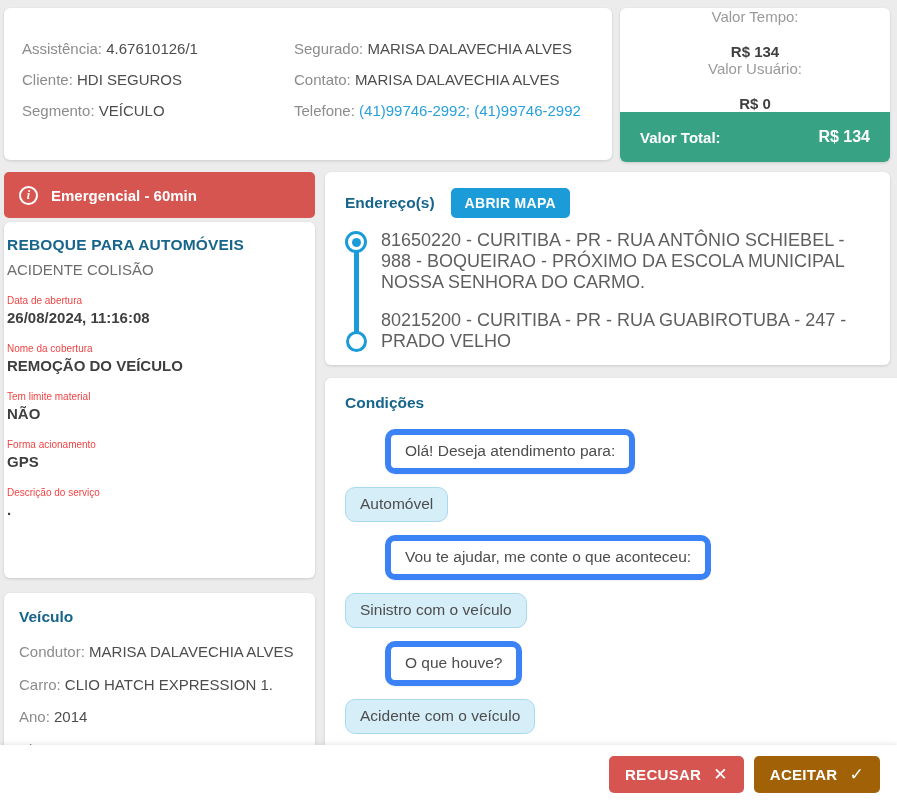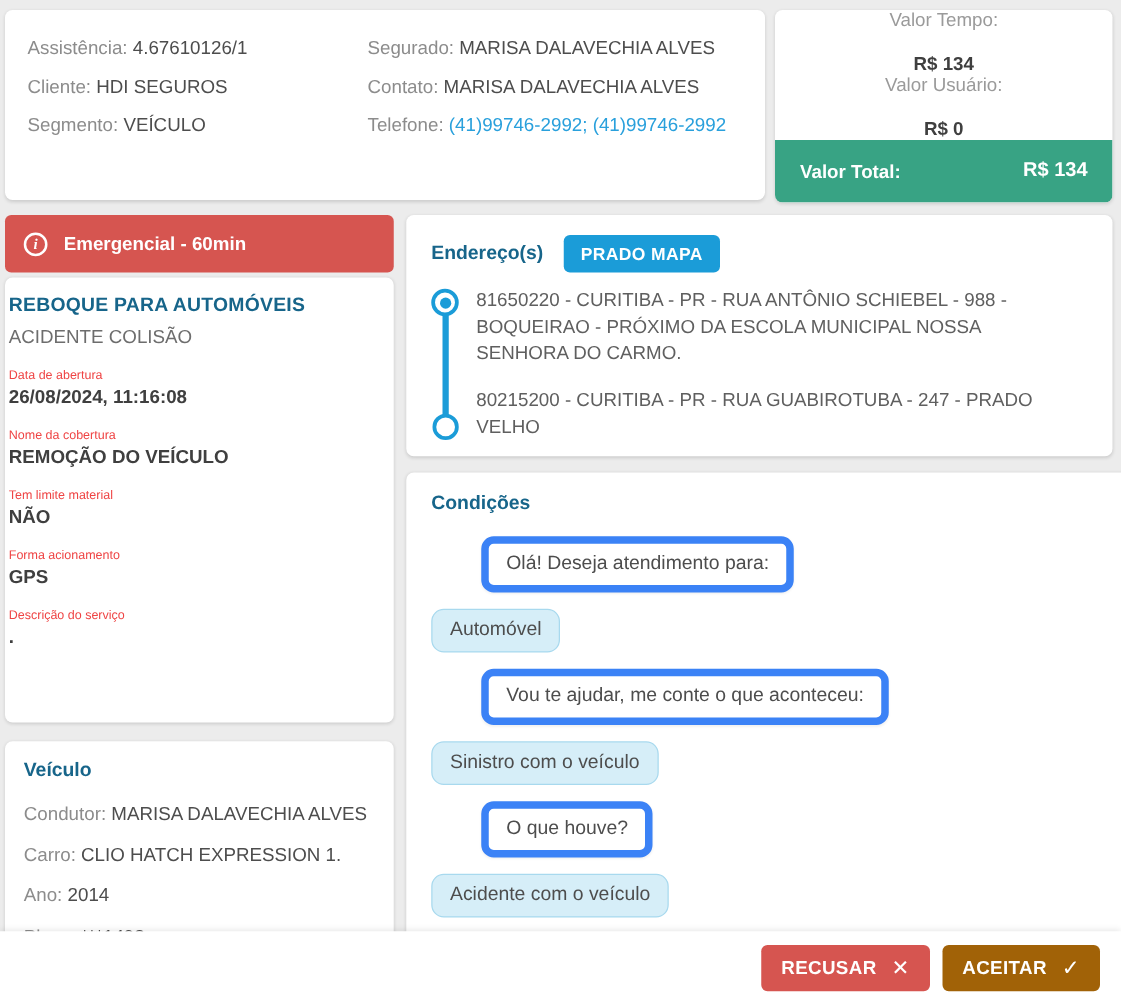--- a/index.html
+++ b/index.html
@@ -17,21 +17,21 @@
     border-radius: 6px;
     box-shadow: 0 1px 3px rgba(0,0,0,0.14);
   }
   .card-title {
     color: #17658a;
     font-weight: bold;
     font-size: 15.5px;
   }
   
   .client-card { left: 4px; top: 8px; width: 608px; height: 152px; padding: 15px 18px; }
-  .client-cols { display: flex; }
+  .client-cols { display: flex; margin-top: 10px; }
   .client-col { display: flex; flex-direction: column; }
   .client-col.c1 { width: 272px; }
   .client-col.c2 { flex: 1; }
   .field-row { font-size: 15px; line-height: 31px; white-space: nowrap; }
   .field-label { color: #8c8c8c; }
   .field-value { color: #4d4d4d; }
   .field-link { color: #29a0dc; cursor: pointer; }
   
   .value-card { left: 620px; top: 8px; width: 270px; height: 154px; overflow: hidden; display: flex; flex-direction: column; }
   .value-row { display: flex; justify-content: space-between; align-items: center; padding: 0 20px; height: 52px; font-size: 15px; flex-direction: column; }
@@ -77,21 +77,21 @@
   .stop-dot-start {
     position: absolute; left: 0; top: 1px; width: 22px; height: 22px;
     border: 3px solid #1b9cd8; border-radius: 50%; background: #fff;
     display: flex; align-items: center; justify-content: center;
   }
   .stop-dot-start::after { content: ""; width: 9px; height: 9px; background: #1b9cd8; border-radius: 50%; }
   .stop-dot-end {
     position: absolute; left: 1px; bottom: 0; width: 21px; height: 21px;
     border: 3px solid #1b9cd8; border-radius: 50%; background: #fff;
   }
-  .address-text { color: #5f5f5f; font-size: 15px; line-height: 21px; }
+  .address-text { color: #5f5f5f; font-size: 18px; line-height: 21px; }
   .address-text.first { margin-bottom: 17px; max-width: 480px; }
   .address-text.second { max-width: 470px; }
   
   .conditions-card { left: 325px; top: 378px; width: 654px; height: 412px; padding: 16px 20px; }
   .bubble {
     display: table; margin-top: 13px; padding: 7px 14px 8px;
     border-radius: 10px; font-size: 15.5px; color: #4d4d4d;
   }
   .bubble.question { background: #fff; border: 6px solid #3b82f6; box-shadow: 0 1px 2px rgba(0,0,0,0.06); margin-left: 40px; }
   .bubble.answer { background: #d6eef8; border: 1px solid #a8d9ee; }
@@ -182,21 +182,21 @@
     <div class="field-row"><span class="field-label">Condutor: </span><span class="field-value">MARISA DALAVECHIA ALVES</span></div>
     <div class="field-row"><span class="field-label">Carro: </span><span class="field-value">CLIO HATCH EXPRESSION 1.</span></div>
     <div class="field-row"><span class="field-label">Ano: </span><span class="field-value">2014</span></div>
     <div class="field-row"><span class="field-label">Placa: </span><span class="field-value">***1492</span></div>
   </div>
 </div>
 
 <div class="card address-card">
   <div class="address-head">
     <span class="card-title">Endereço(s)</span>
-    <button class="map-btn">PRADO MAPA</button>
+    <button class="map-btn">ABRIR MAPA</button>
   </div>
   <div class="timeline">
     <div class="timeline-line"></div>
     <div class="stop-dot-start"></div>
     <div class="stop-dot-end"></div>
     <div class="address-text first">81650220 - CURITIBA - PR - RUA ANTÔNIO SCHIEBEL - 988 - BOQUEIRAO - PRÓXIMO DA ESCOLA MUNICIPAL NOSSA SENHORA DO CARMO.</div>
     <div class="address-text second">80215200 - CURITIBA - PR - RUA GUABIROTUBA - 247 - PRADO VELHO</div>
   </div>
 </div>
 

